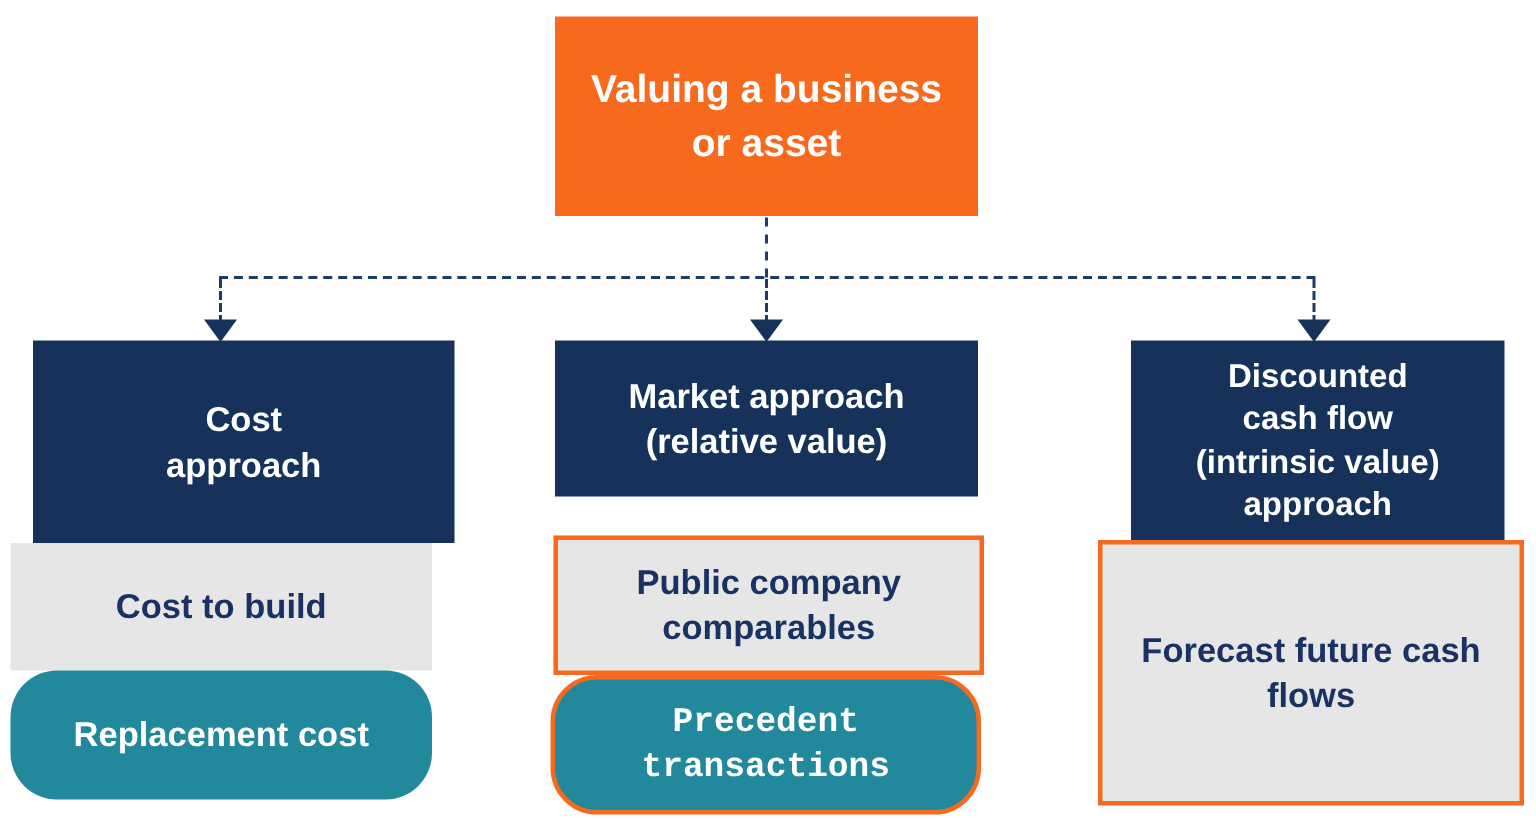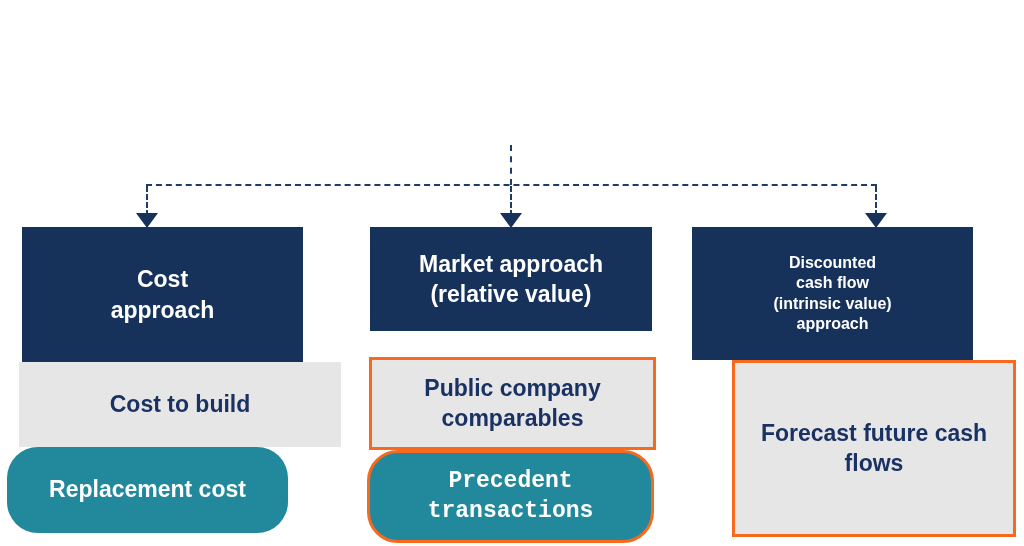--- a/index.html
+++ b/index.html
@@ -19,28 +19,28 @@
     left: 370px; top: 11px; width: 282px; height: 133px;
     background: #F76A1E; color: #ffffff;
     font-size: 26px; font-weight: 700; line-height: 1.35;
   }
   .header-box {
     background: #16325B; color: #ffffff;
     font-size: 23px; font-weight: 700; line-height: 1.32;
   }
   .hdr-1 { left: 7px;   top: 227px; width: 281px; height: 135px; margin-left: 15px; }
   .hdr-2 { left: 370px; top: 227px; width: 282px; height: 104px; }
-  .hdr-3 { left: 692px; top: 227px; width: 281px; height: 133px; font-size: 16px; line-height: 1.28; }
+  .hdr-3 { left: 754px; top: 227px; width: 249px; height: 133px; font-size: 22px; line-height: 1.28; }
 
   .item-box { font-size: 23px; font-weight: 700; line-height: 1.3; }
   .gray { background: #E6E6E6; color: #1A3263; }
   .teal { background: #21899B; color: #ffffff; border-radius: 31px; }
   .outlined { border: 3px solid #F76A1E; }
 
-  .c1-i1 { left: 7px; top: 362px; width: 322px; height: 85px; margin-left: 12px; }
+  .c1-i1 { left: 7px; top: 362px; width: 281px; height: 85px; }
   .c1-i2 { left: 7px; top: 447px; width: 281px; height: 86px; }
   .c2-i1 { left: 369px; top: 357px; width: 287px; height: 93px; }
   .c2-i2 { left: 367px; top: 450px; width: 287px; height: 93px; font-family: Liberation Mono, monospace; }
   .c3-i1 { left: 732px; top: 360px; width: 284px; height: 177px; }
 
   .conn { position: absolute; }
   .v-line { border-left: 2px dashed #1F3C67; width: 0; }
   .h-line { border-top: 2px dashed #1F3C67; height: 0; }
   .v-root  { left: 510px; top: 145px; height: 40px; }
   .h-span  { left: 146px; top: 184px; width: 731px; }
@@ -56,20 +56,22 @@
   }
   .ah-1 { left: 136px; top: 213px; }
   .ah-2 { left: 500px; top: 213px; }
   .ah-3 { left: 865px; top: 213px; }
 </style>
 </head>
 <body>
 
 <div id="stage">
 
+  <div class="box root-box">Valuing a business
+or asset</div>
 
   <div class="conn v-line v-root"></div>
   <div class="conn h-line h-span"></div>
   <div class="conn v-line v-left"></div>
   <div class="conn v-line v-mid"></div>
   <div class="conn v-line v-right"></div>
   <div class="arrowhead ah-1"></div>
   <div class="arrowhead ah-2"></div>
   <div class="arrowhead ah-3"></div>
 

